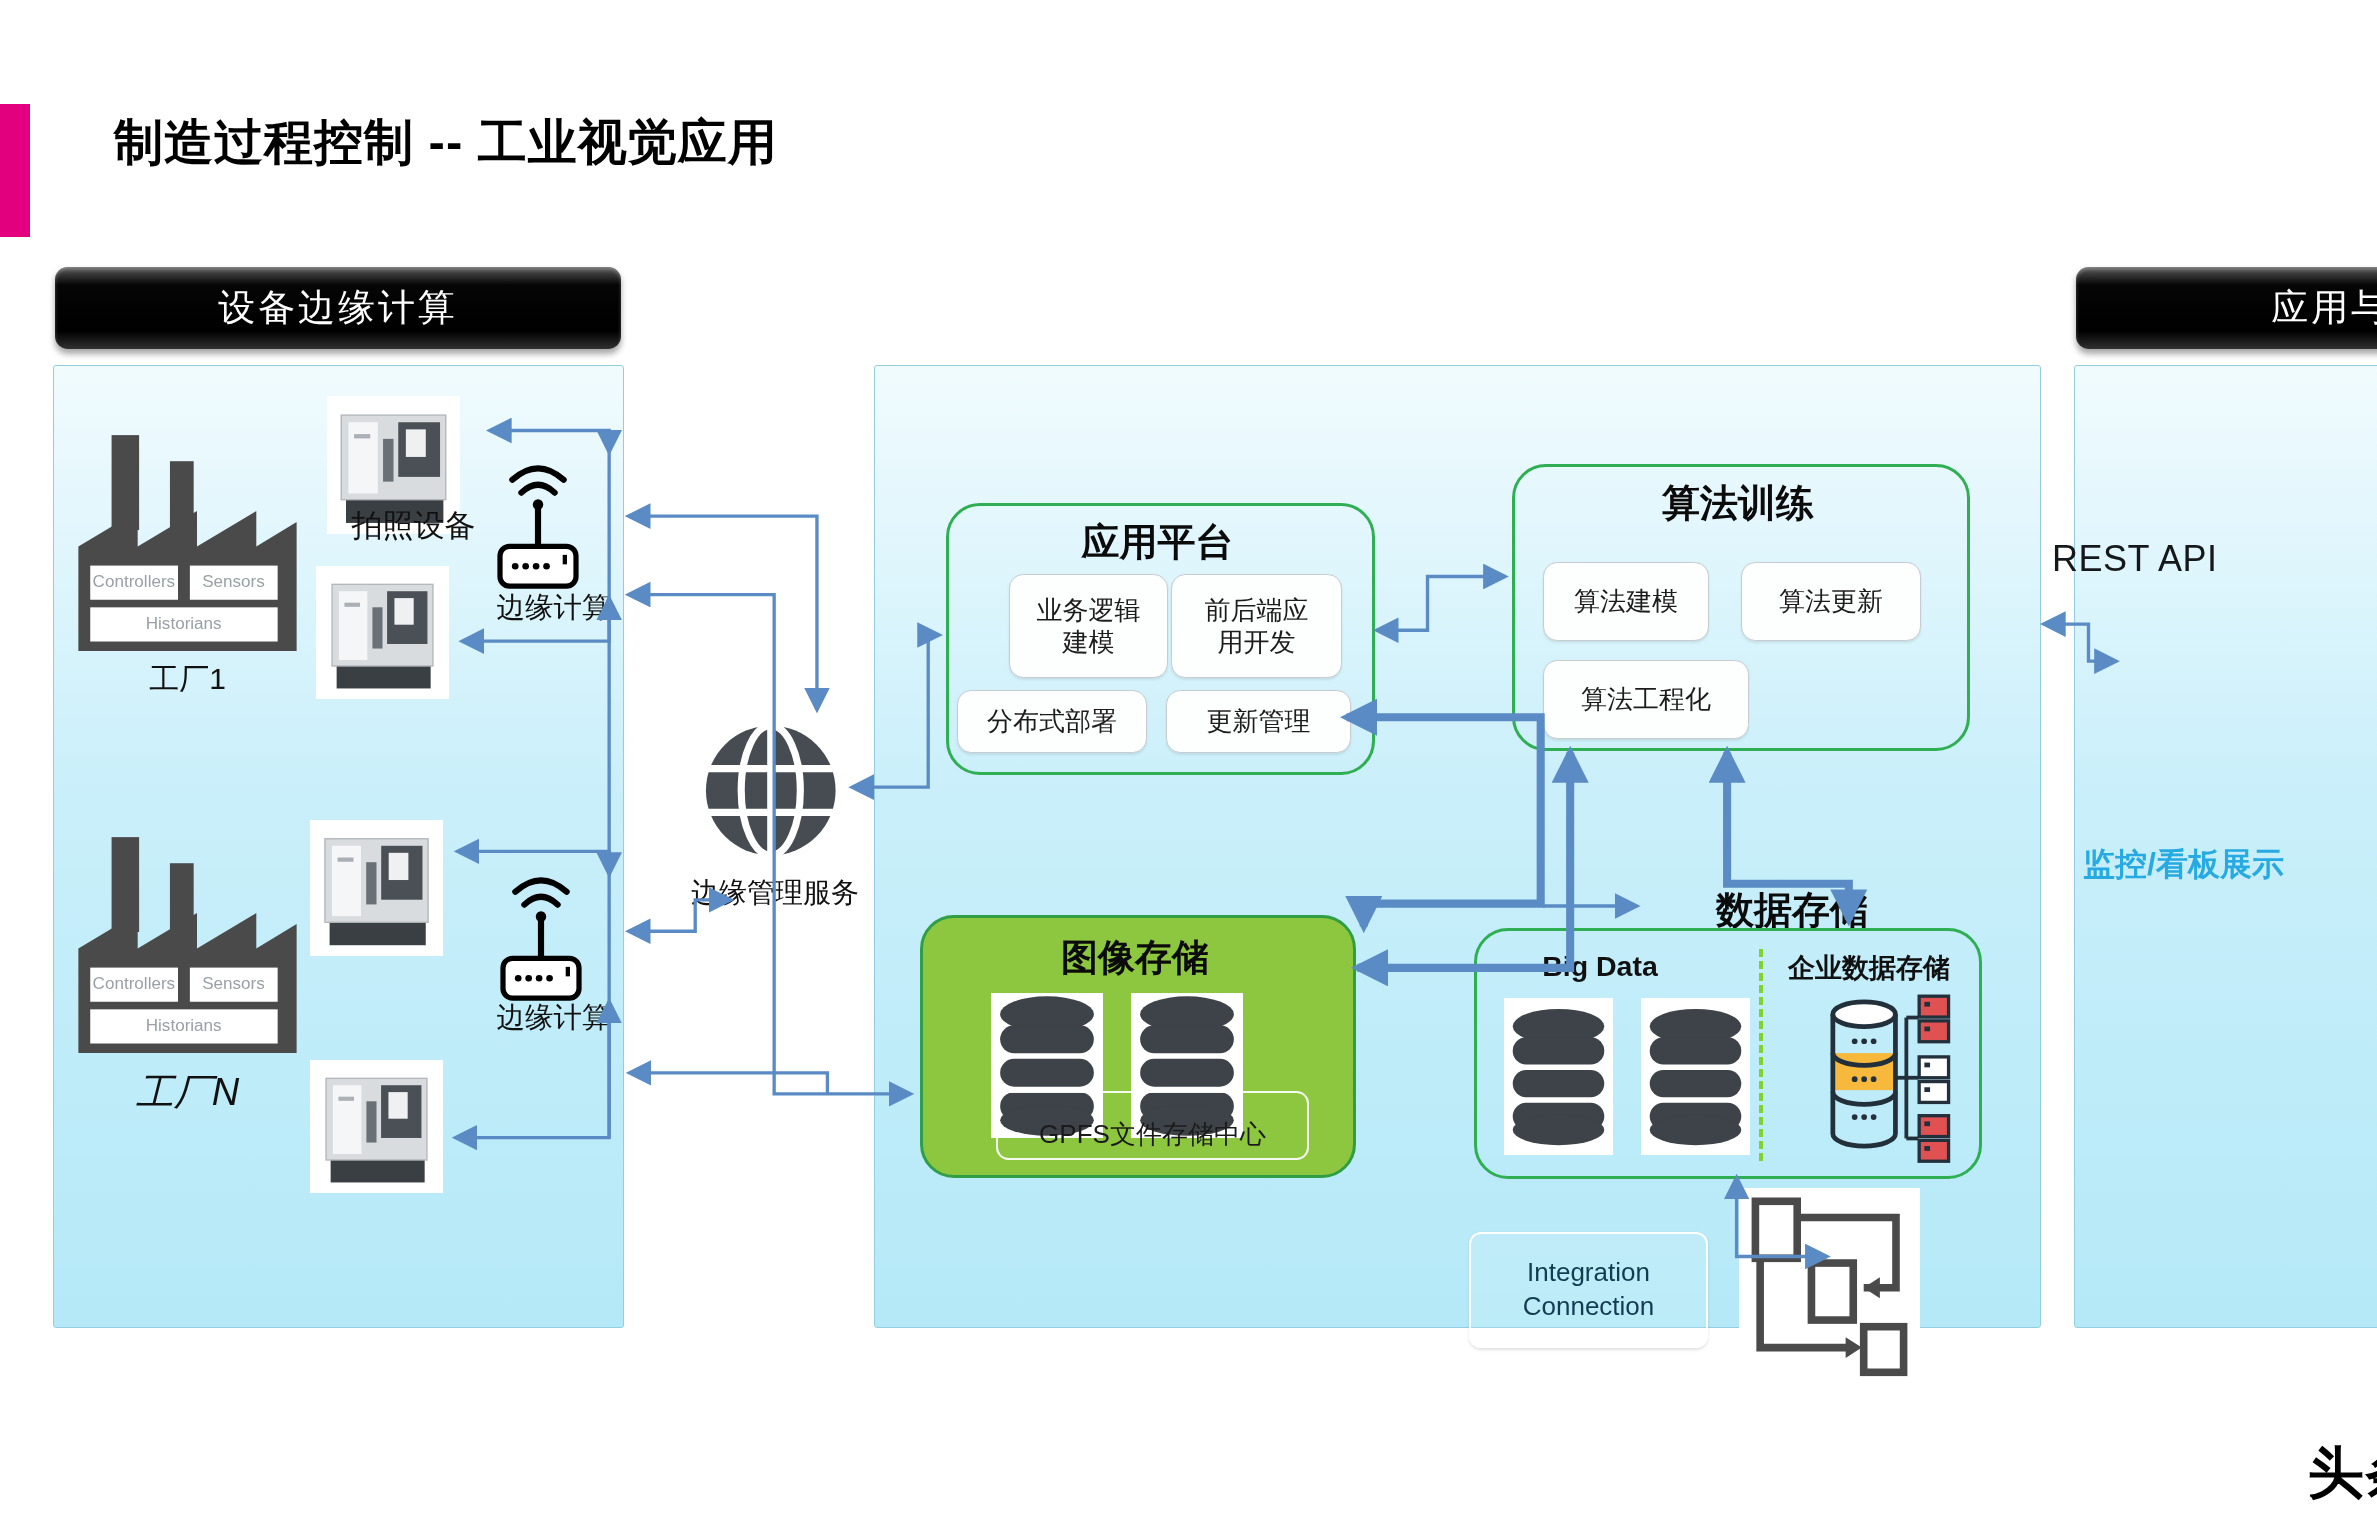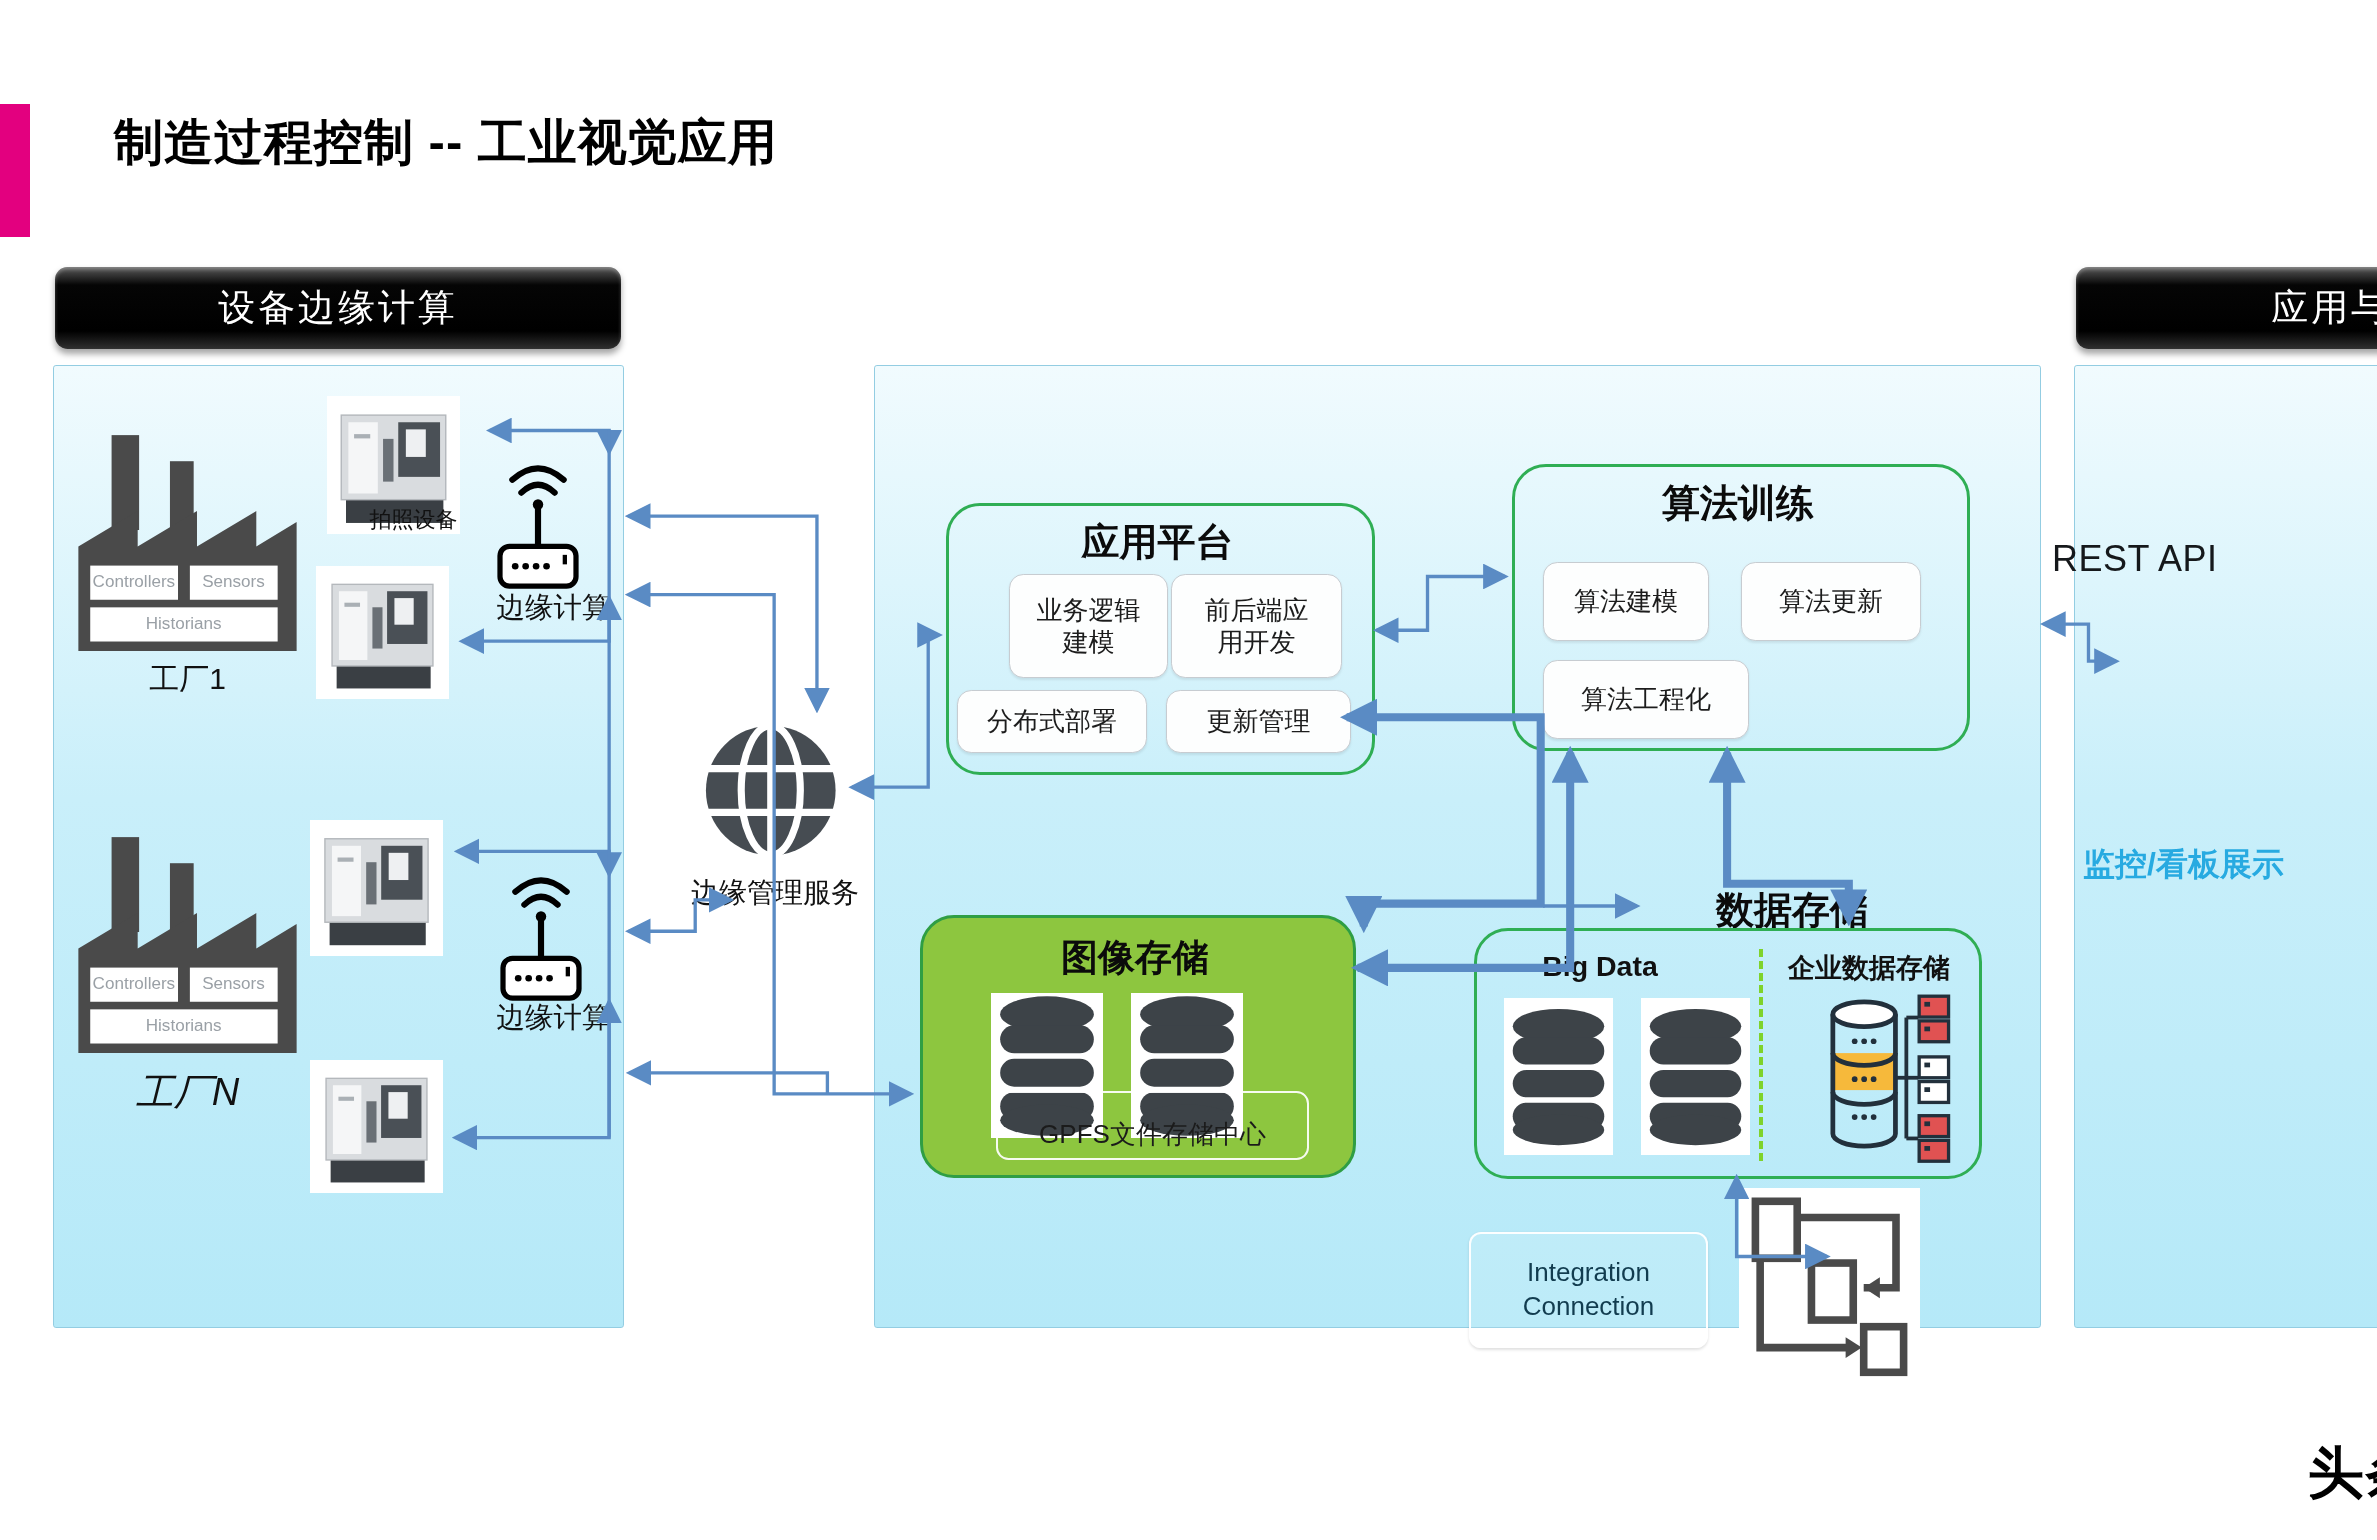--- a/index.html
+++ b/index.html
@@ -87,21 +87,21 @@
     <svg width="133" height="138" viewBox="0 0 280 290">
       <rect x="40" y="212" width="205" height="55" fill="#3a3f44"></rect>
       <rect x="30" y="40" width="220" height="178" fill="#d9dcdf" stroke="#b4b8bc" stroke-width="3"></rect>
       <rect x="45" y="55" width="62" height="150" fill="#f5f6f7"></rect>
       <rect x="150" y="55" width="88" height="115" fill="#4a5056"></rect>
       <rect x="166" y="70" width="42" height="58" fill="#eef0f2"></rect>
       <rect x="118" y="90" width="22" height="90" fill="#6a7076"></rect>
       <rect x="57" y="80" width="34" height="9" fill="#aab0b5"></rect>
     </svg>
   </div>
-  <div class="abs lbl" style="left:328px;top:505px;width:171px;font-size:22px;">拍照设备</div>
+  <div class="abs lbl" style="left:328px;top:505px;width:171px;font-size:31px;">拍照设备</div>
   <div class="abs white-tile" style="left:316px;top:566px;width:133px;height:133px;">
     <svg width="133" height="133" viewBox="0 0 280 290">
       <rect x="40" y="212" width="205" height="55" fill="#3a3f44"></rect>
       <rect x="30" y="40" width="220" height="178" fill="#d9dcdf" stroke="#b4b8bc" stroke-width="3"></rect>
       <rect x="45" y="55" width="62" height="150" fill="#f5f6f7"></rect>
       <rect x="150" y="55" width="88" height="115" fill="#4a5056"></rect>
       <rect x="166" y="70" width="42" height="58" fill="#eef0f2"></rect>
       <rect x="118" y="90" width="22" height="90" fill="#6a7076"></rect>
       <rect x="57" y="80" width="34" height="9" fill="#aab0b5"></rect>
     </svg>

